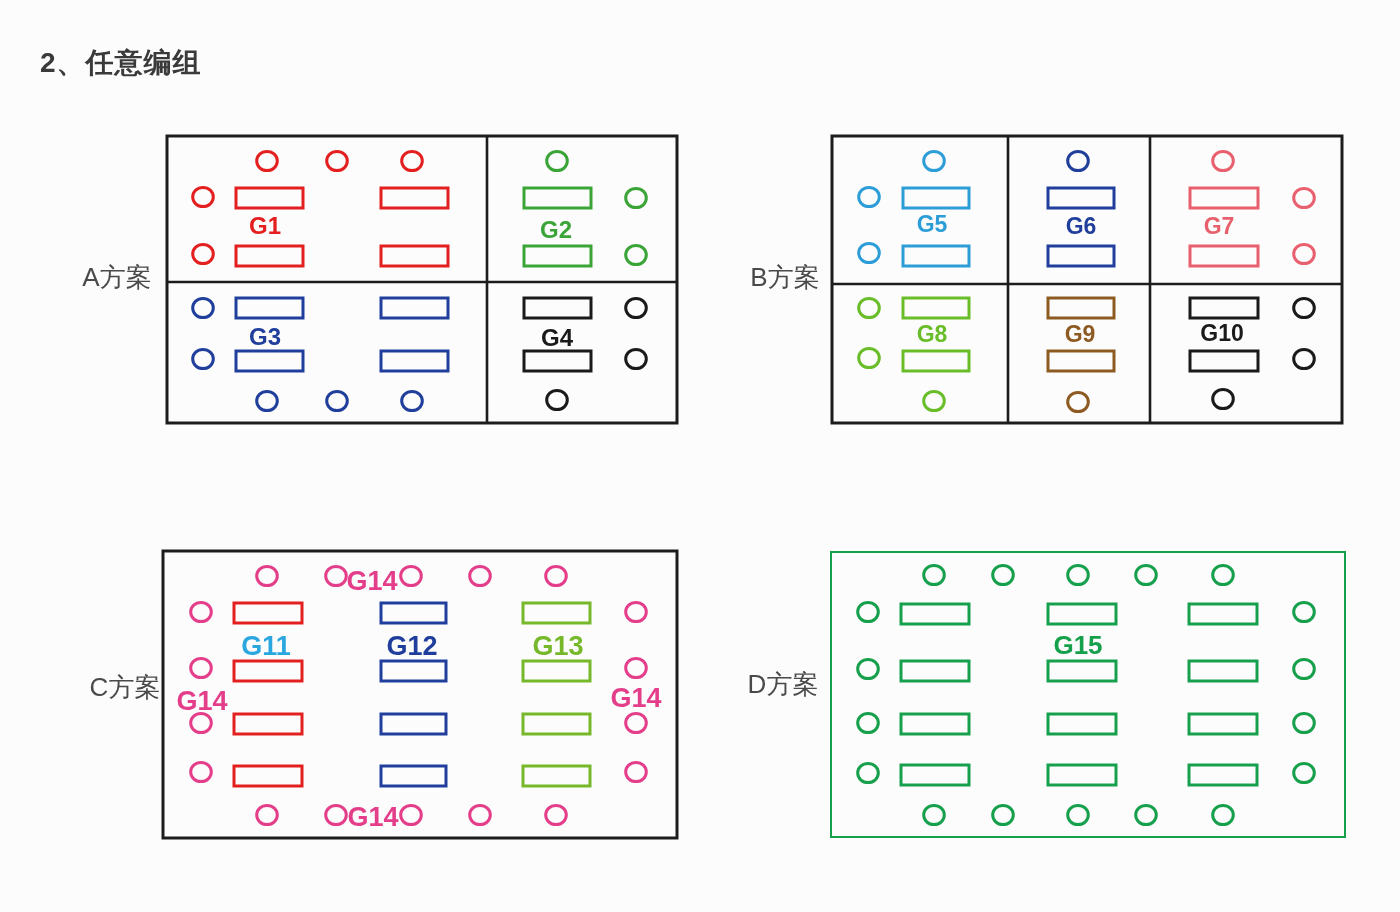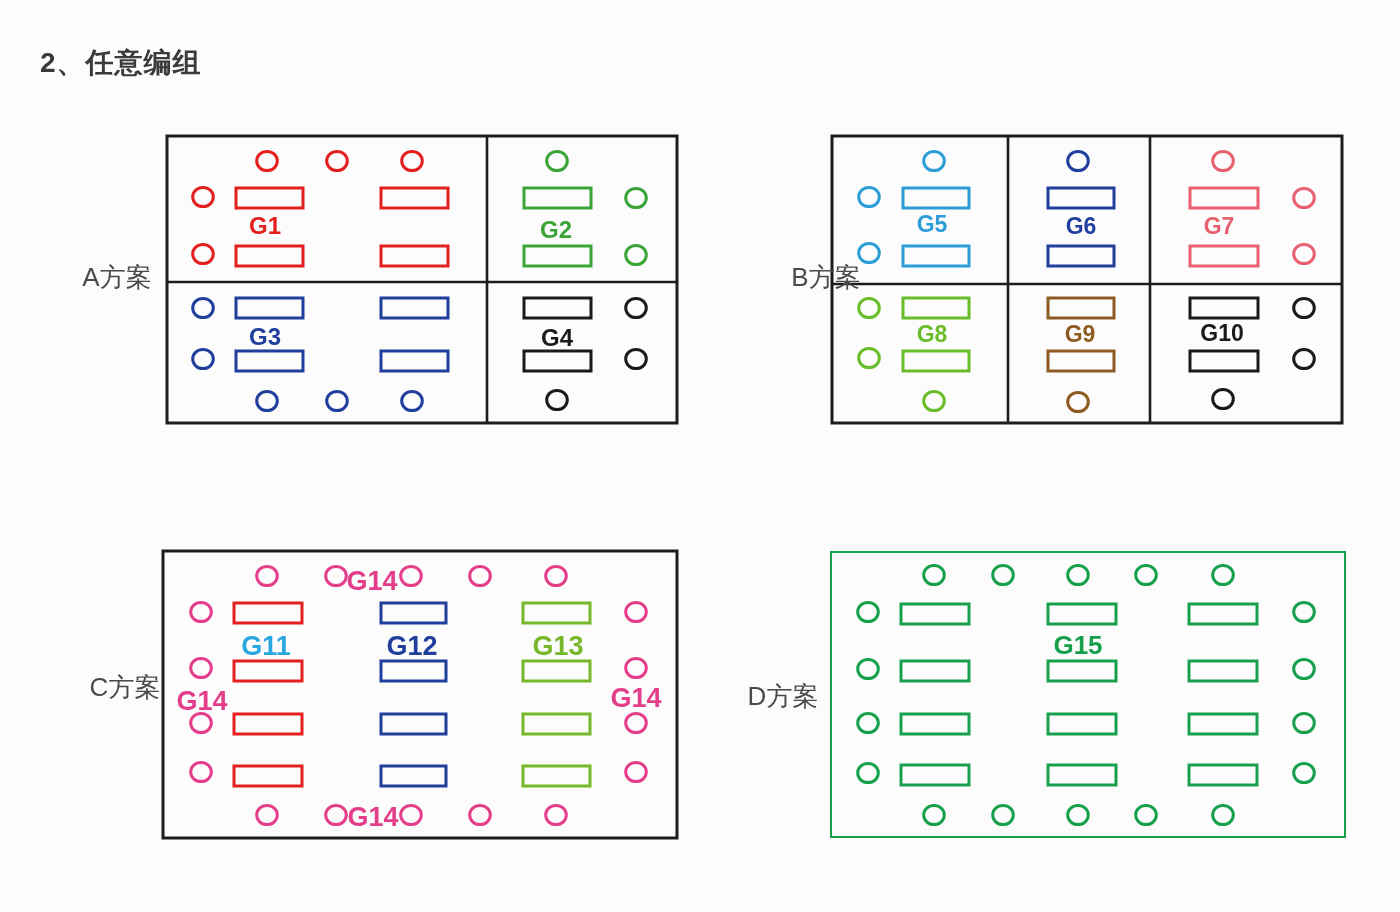--- a/index.html
+++ b/index.html
@@ -150,13 +150,13 @@
       <ellipse cx="868" cy="612" rx="10.3" ry="9.6" fill="none" stroke="#16a04c" stroke-width="3"></ellipse>
       <ellipse cx="868" cy="669" rx="10.3" ry="9.6" fill="none" stroke="#16a04c" stroke-width="3"></ellipse>
       <ellipse cx="868" cy="723" rx="10.3" ry="9.6" fill="none" stroke="#16a04c" stroke-width="3"></ellipse>
       <ellipse cx="868" cy="773" rx="10.3" ry="9.6" fill="none" stroke="#16a04c" stroke-width="3"></ellipse>
       <ellipse cx="1304" cy="612" rx="10.3" ry="9.6" fill="none" stroke="#16a04c" stroke-width="3"></ellipse>
       <ellipse cx="1304" cy="669" rx="10.3" ry="9.6" fill="none" stroke="#16a04c" stroke-width="3"></ellipse>
       <ellipse cx="1304" cy="723" rx="10.3" ry="9.6" fill="none" stroke="#16a04c" stroke-width="3"></ellipse>
       <ellipse cx="1304" cy="773" rx="10.3" ry="9.6" fill="none" stroke="#16a04c" stroke-width="3"></ellipse>
       <text x="1078" y="645" fill="#16a04c" font-size="26" text-anchor="middle" dominant-baseline="central">G15</text>
     </svg>
-<div class="panel-label" style="left: 117px; top: 277px; text-align: center;">A方案</div><div class="panel-label" style="left: 826px; top: 277px;">B方案</div><div class="panel-label" style="left: 125px; top: 687px;">C方案</div><div class="panel-label" style="left: 783px; top: 684px; margin-top: 12px;">D方案</div></div>
+<div class="panel-label" style="left: 117px; top: 277px; text-align: center;">A方案</div><div class="panel-label" style="left: 785px; top: 277px;">B方案</div><div class="panel-label" style="left: 125px; top: 687px;">C方案</div><div class="panel-label" style="left: 783px; top: 684px;">D方案</div></div>
 
 </body></html>

